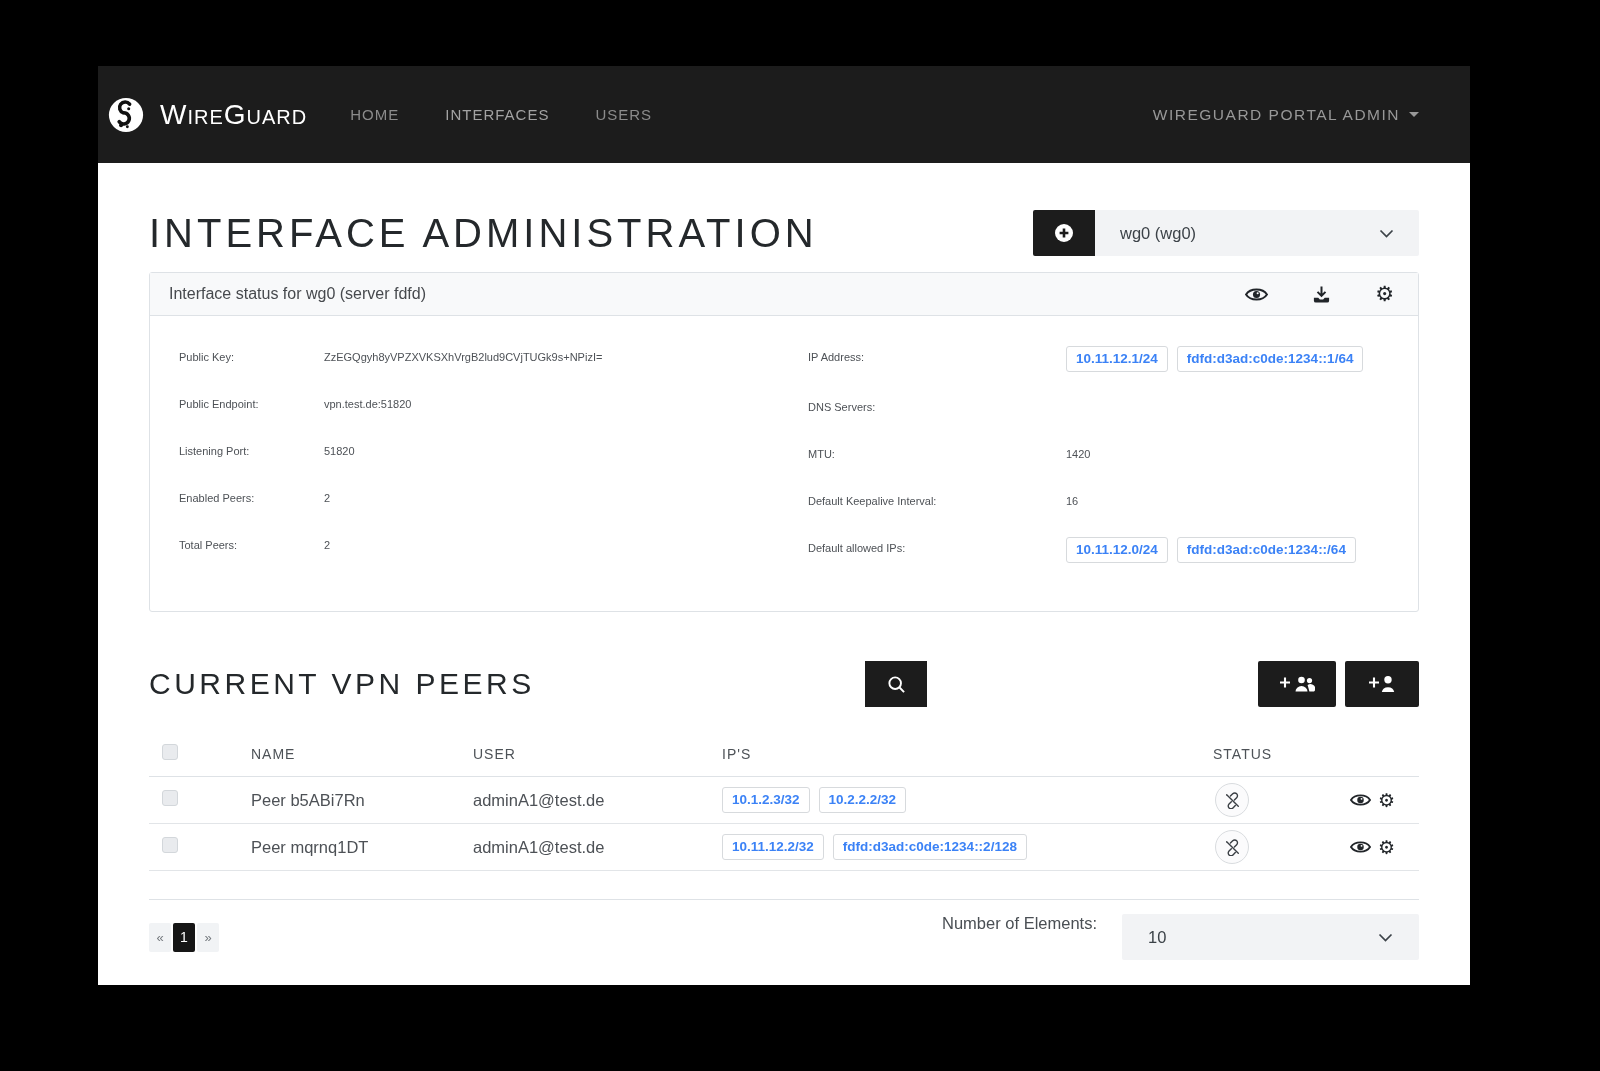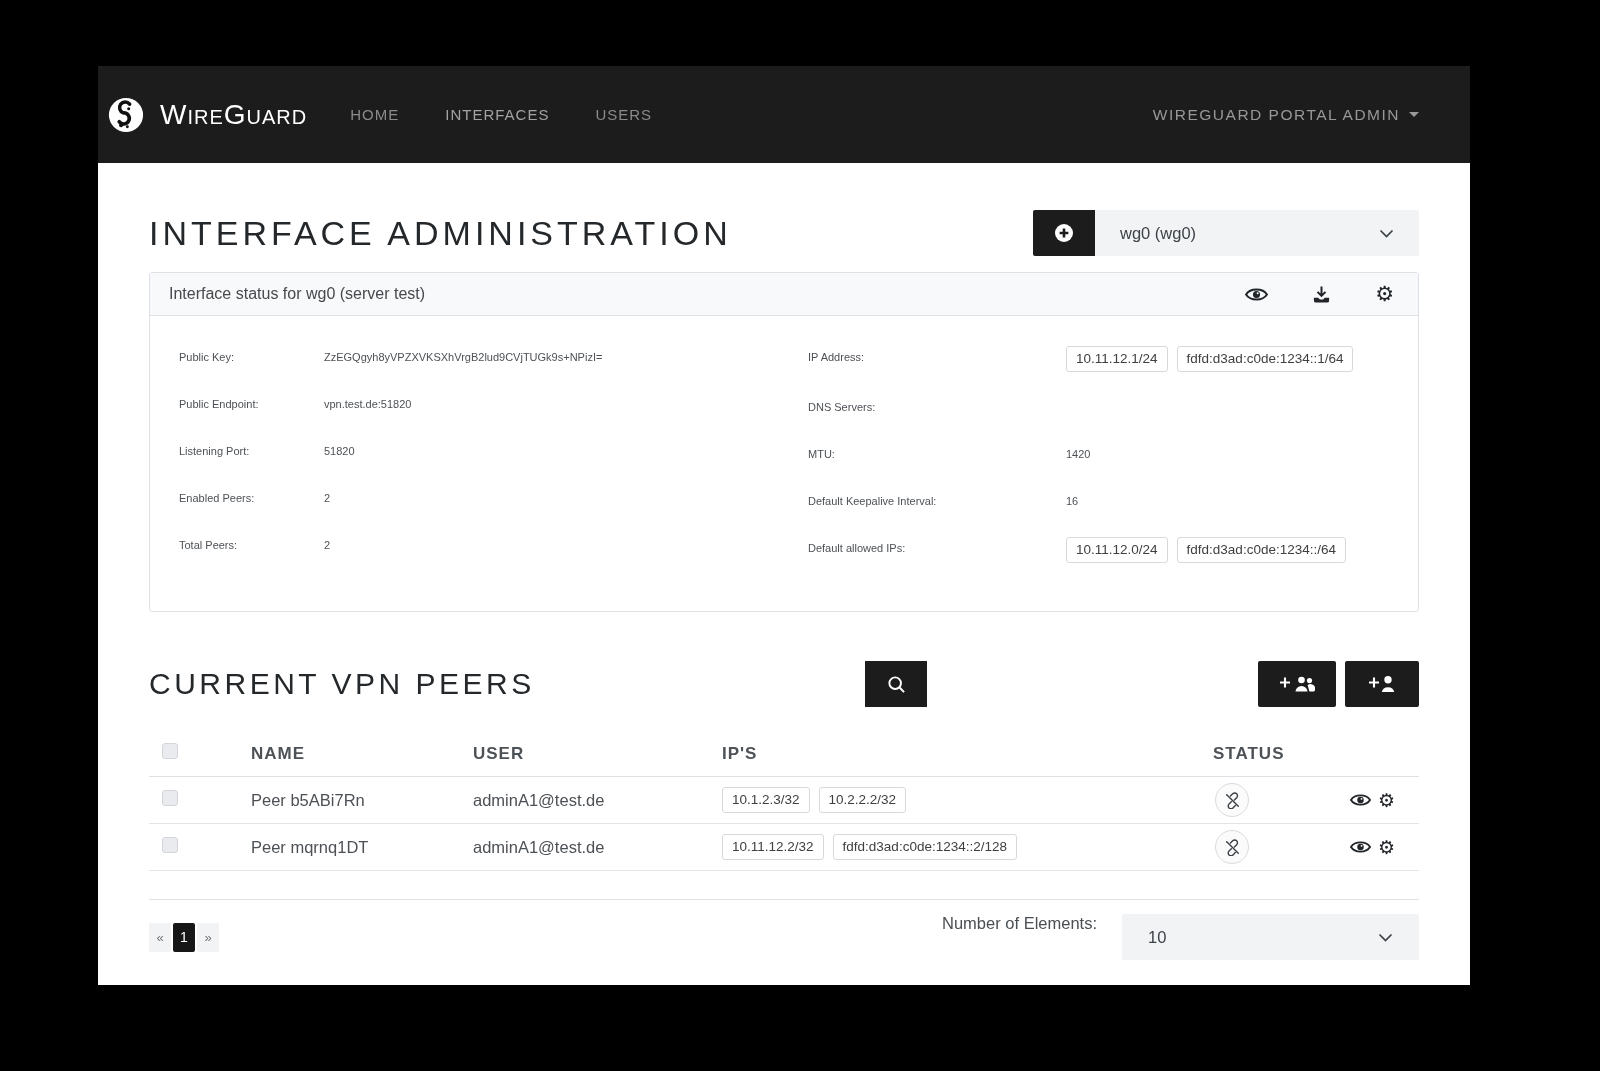--- a/index.html
+++ b/index.html
@@ -12,21 +12,21 @@
   .brand-text { font-size:28px; font-variant-caps:small-caps; letter-spacing:1px; font-weight:500; }
   .nav-links { display:flex; margin-left:20px; }
   .nav-link { padding:0 23px; font-size:15px; letter-spacing:1px; color:#8b8b8b; font-weight:500; cursor:pointer; }
   .nav-link.active { color:#a3a3a3; }
   .user-menu { margin-left:auto; display:flex; align-items:center; gap:9px; color:#989898; font-size:15.5px; letter-spacing:1.5px; font-weight:500; cursor:pointer; }
   .caret-down { width:0; height:0; border-left:5px solid transparent; border-right:5px solid transparent; border-top:5.5px solid #989898; }
 
   
   .main { padding:0 51px; }
   .page-head { margin-top:47px; height:46px; display:flex; align-items:center; justify-content:space-between; }
-  h1.page-title { font-size:34px; font-weight:500; letter-spacing:4px; color:#24282b; }
+  h1.page-title { font-size:40px; font-weight:500; letter-spacing:4px; color:#24282b; }
   .iface-picker { display:flex; height:46px; }
   .btn-dark { background:#1c1c1c; border:none; display:flex; align-items:center; justify-content:center; cursor:pointer; }
   .btn-add-iface { width:62px; height:46px; border-radius:2px 0 0 2px; }
   .select { background:#f2f3f5; height:46px; display:flex; align-items:center; color:#3c4248; font-size:16.5px; cursor:pointer; border-radius:0 2px 2px 0; }
   .select-iface { width:324px; padding:0 25px; }
   .select .chev { margin-left:auto; }
 
   
   .card { margin-top:16px; border:1px solid #dee2e6; border-radius:3px; }
   .card-header { background:#f8f9fa; border-bottom:1px solid #dee2e6; height:43px; display:flex; align-items:center; padding:0 19px; color:#46494d; font-size:16px; }
@@ -35,38 +35,38 @@
   .gear-glyph { font-family:"DejaVu Sans",sans-serif; font-size:21px; color:#212529; line-height:1; }
   .card-body { display:grid; grid-template-columns:1fr 1fr; padding:30px 0 40px; }
   .col-left { padding-left:29px; padding-right:30px; }
   .col-right { padding-left:24px; padding-right:30px; }
   .kv { display:grid; margin-bottom:24px; align-items:start; }
   .col-left .kv { grid-template-columns:145px 1fr; }
   .col-right .kv { grid-template-columns:258px 1fr; }
   .kv-label, .kv-value { font-size:11px; color:#4d5156; line-height:23px; }
   .kv-label.narrow { max-width:80px; }
   .badge-row { display:flex; gap:9px; flex-wrap:wrap; }
-  .badge { border:1px solid #d7dadd; border-radius:3px; background:#fff; padding:4px 9px; font-size:13.5px; font-weight:400; color:#404040; line-height:1.2; white-space:nowrap; }
+  .badge { border:1px solid #d7dadd; border-radius:3px; background:#fff; padding:4px 9px; font-size:13.5px; font-weight:700; color:#3b82f6; line-height:1.2; white-space:nowrap; }
 
   
   .peers-head { margin-top:49px; height:46px; display:flex; align-items:center; justify-content:space-between; }
   h2.section-title { font-size:30px; font-weight:500; letter-spacing:3.5px; color:#24282b; }
   .search-group { display:flex; height:46px; }
   .search-input { width:285px; height:46px; background:#f6f7f8; border:none; outline:none; padding:0 16px; font-size:16px; color:#495057; font-family:inherit; }
   .search-input::placeholder { color:#97a0a7; }
   .btn-search { width:62px; height:46px; }
   .add-btns { display:flex; gap:9px; }
   .btn-add-users { width:78px; height:46px; border-radius:2px; }
   .btn-add-user { width:74px; height:46px; border-radius:2px; }
 
   
   .peers-table { margin-top:24px; }
   .t-row { display:grid; grid-template-columns:102px 222px 249px 491px 120px 1fr; align-items:center; border-bottom:1px solid #e2e5e8; }
   .t-head { height:46px; border-bottom:1px solid #dee2e6; }
-  .t-head .t-cell { font-size:17px; letter-spacing:1px; color:#4d5257; font-weight:700; }
+  .t-head .t-cell { font-size:14px; letter-spacing:1px; color:#4d5257; font-weight:400; }
   .t-body-row { height:47px; }
   .t-cell { font-size:16.5px; color:#4d5156; }
   .cell-cb { padding-left:13px; }
   .checkbox { width:16px; height:16px; background:#e9ebee; border:1px solid #d3d7db; border-radius:3px; display:inline-block; cursor:pointer; }
   .cell-status { display:flex; align-items:center; padding-left:2px; }
   .status-circle { width:34px; height:34px; border-radius:50%; border:1px solid #d9dcdf; background:#fbfbfc; display:flex; align-items:center; justify-content:center; }
   .cell-actions { display:flex; justify-content:flex-end; align-items:center; gap:7px; padding-right:24px; }
 
   .table-end { border-bottom:1px solid #dee2e6; margin-top:28px; }
 
@@ -128,21 +128,21 @@
             <svg width="15" height="9" viewBox="0 0 15 9">
                 <path d="M1.5 1.5 L7.5 7.5 L13.5 1.5" stroke="#3c4248" stroke-width="1.7" fill="none"></path>
               </svg>
           </span>
         </div>
       </div>
     </div>
 
     <div class="card">
       <div class="card-header">
-        <span>Interface status for wg0 (server test)</span>
+        <span>Interface status for wg0 (server fdfd)</span>
         <div class="card-header-icons">
           <button class="icon-btn">
             <span style="display:flex;">
               <svg width="23" height="17" viewBox="0 0 22 16">
                 <path d="M1 8 C5 1.6 17 1.6 21 8 C17 14.4 5 14.4 1 8 Z" fill="none" stroke="#212529" stroke-width="1.9"></path>
                 <circle cx="11" cy="8" r="3.4" fill="#212529"></circle>
                 <circle cx="12.1" cy="6.8" r="1" fill="#ffffff"></circle>
               </svg>
             </span>
           </button>

